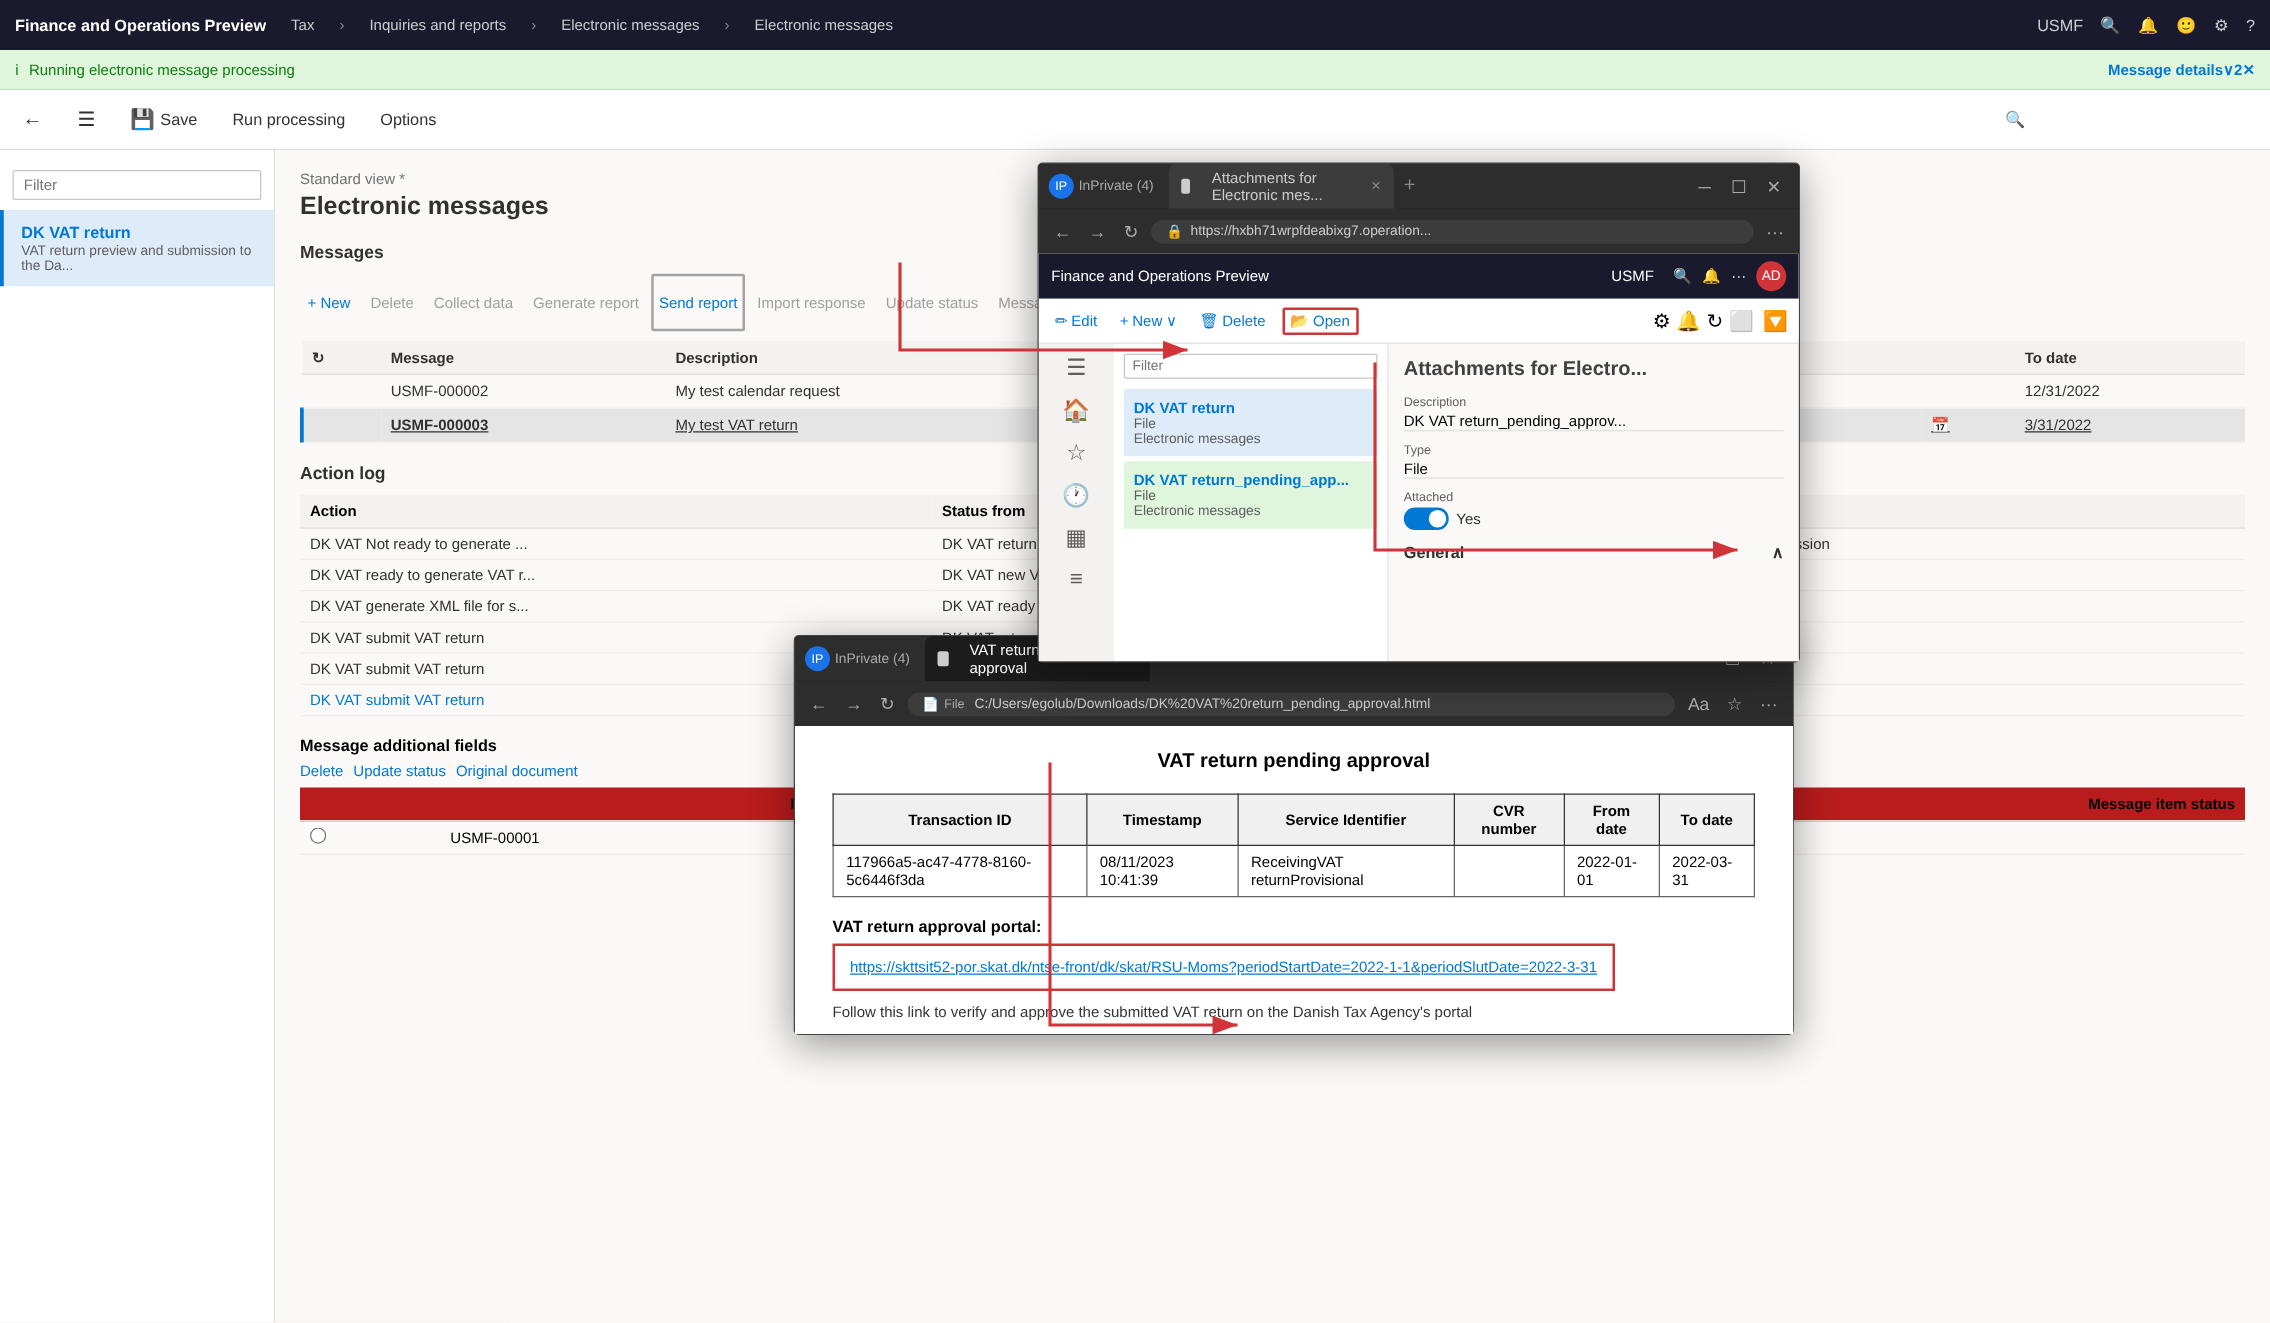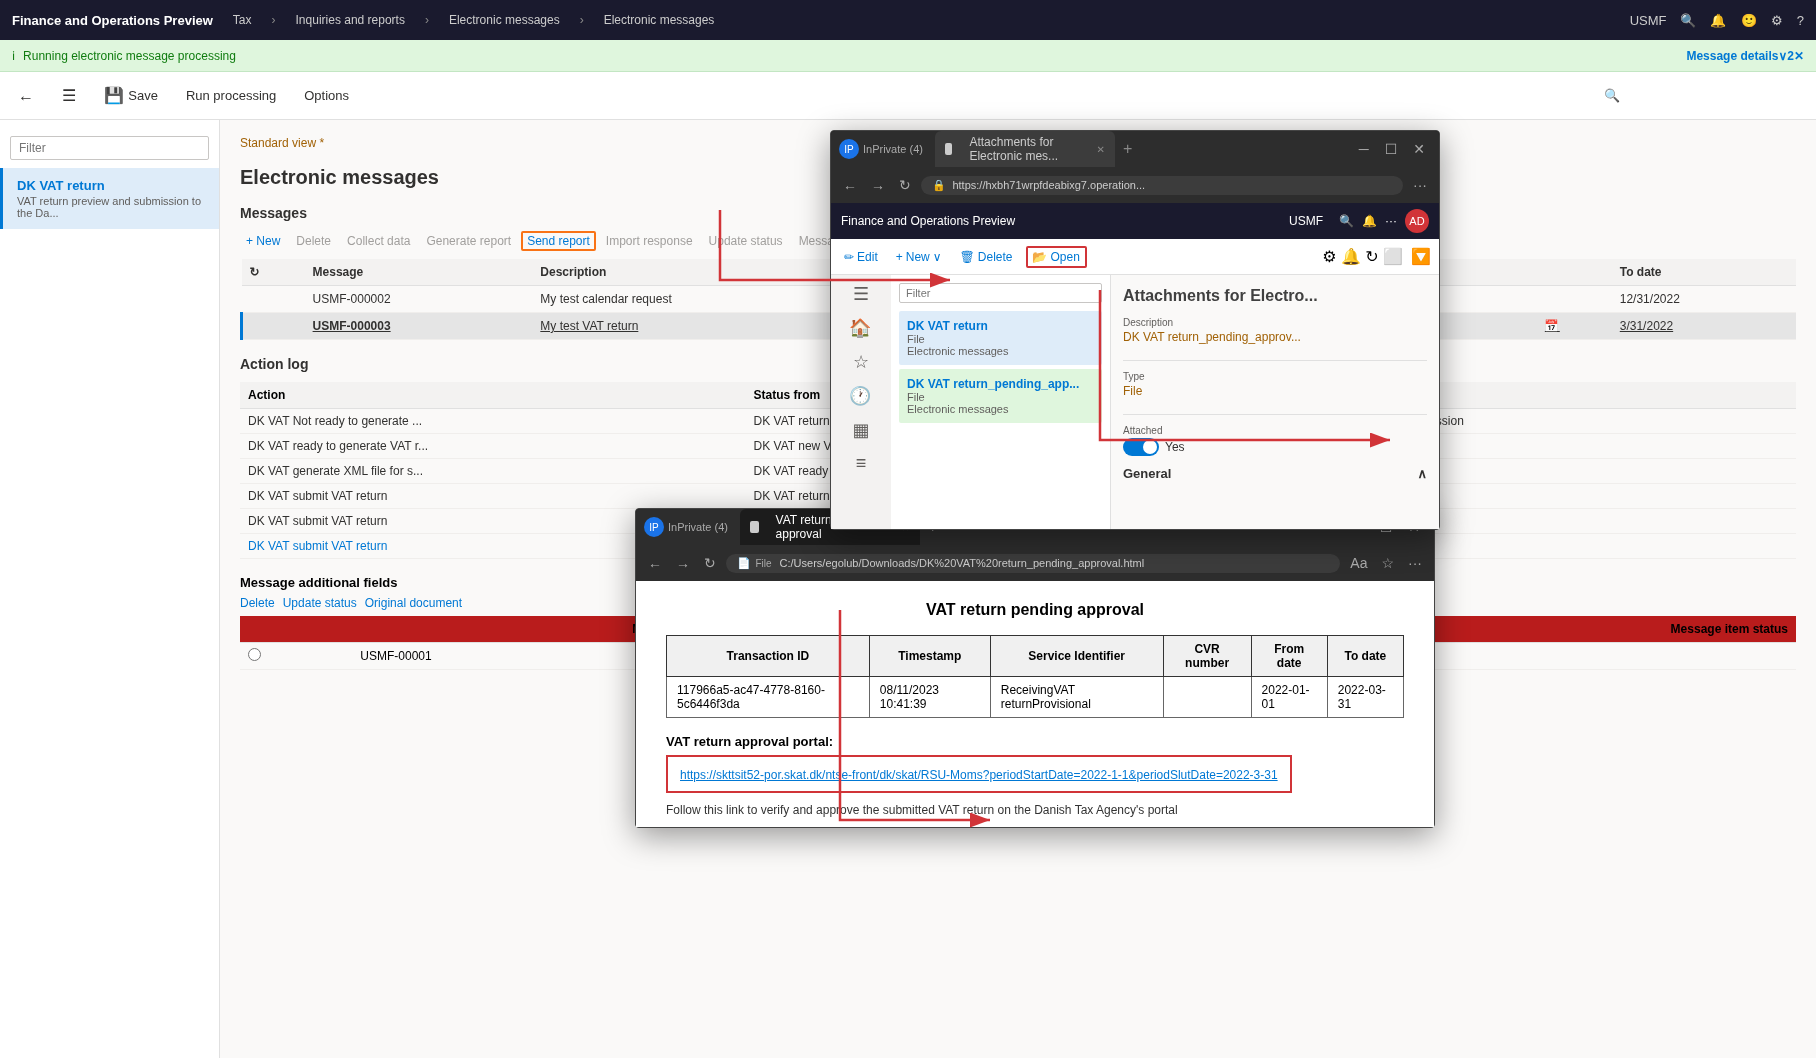--- a/index.html
+++ b/index.html
@@ -93,21 +93,21 @@
     .sidebar-item-title { font-weight: 600; color: #0078d4; font-size: 13px; }
     .sidebar-item-sub { font-size: 11px; color: #605e5c; margin-top: 2px; }
 
     
     .content {
       flex: 1;
       overflow: auto;
       padding: 16px 20px;
       background: #faf9f8;
     }
-    .view-label { font-size: 12px; color: #a16207; margin-bottom: 16px; }
+    .view-label { font-size: 12px; color: #737373; margin-bottom: 4px; }
     .page-title { font-size: 20px; font-weight: 600; color: #323130; margin-bottom: 16px; }
 
     .section-title { font-size: 14px; font-weight: 600; color: #323130; margin-bottom: 10px; }
 
     
     .messages-toolbar {
       display: flex;
       gap: 4px;
       margin-bottom: 8px;
       flex-wrap: wrap;
@@ -117,23 +117,23 @@
       align-items: center;
       gap: 3px;
       font-size: 12px;
       color: #0078d4;
       cursor: pointer;
       padding: 3px 6px;
       border-radius: 2px;
     }
     .msg-btn.disabled { color: #a19f9d; cursor: default; }
     .msg-btn.highlighted {
-      border: 2px solid #f97316;
+      border: 2px solid #a3a3a3;
       color: #0078d4;
-      padding: 1px 4px;
+      padding: 14px 4px;
     }
 
     
     .data-table {
       width: 100%;
       border-collapse: collapse;
       font-size: 12px;
       margin-bottom: 16px;
     }
     .data-table th {
@@ -316,21 +316,21 @@
     .erp-list-item-sub { font-size: 11px; color: #605e5c; }
     .erp-list-item-green { background: #dff6dd; }
     .erp-detail-panel {
       flex: 1;
       padding: 12px;
       overflow: auto;
       background: #faf9f8;
     }
     .erp-detail-title { font-size: 16px; font-weight: 600; margin-bottom: 12px; color: #404040; }
     .erp-field-label { font-size: 10px; color: #605e5c; margin-bottom: 2px; }
-    .erp-field-value { font-size: 12px; color: #a16207; margin-bottom: 10px; border-bottom: 1px solid #e0e0e0; padding-bottom: 16px; }
+    .erp-field-value { font-size: 12px; color: #000000; margin-bottom: 10px; border-bottom: 1px solid #e0e0e0; padding-bottom: 0; }
     .toggle-container { display: flex; align-items: center; gap: 6px; margin-bottom: 10px; }
     .toggle { width: 36px; height: 18px; background: #0078d4; border-radius: 9px; position: relative; cursor: pointer; }
     .toggle::after { content:''; position: absolute; right: 2px; top: 2px; width: 14px; height: 14px; background: white; border-radius: 50%; }
     .toggle-label { font-size: 12px; color: #323130; }
     .section-header { font-size: 13px; font-weight: 600; margin-bottom: 8px; color: #323130; display: flex; align-items: center; justify-content: space-between; }
 
     
     .browser-overlay-2 {
       position: absolute;
       top: 508px;

